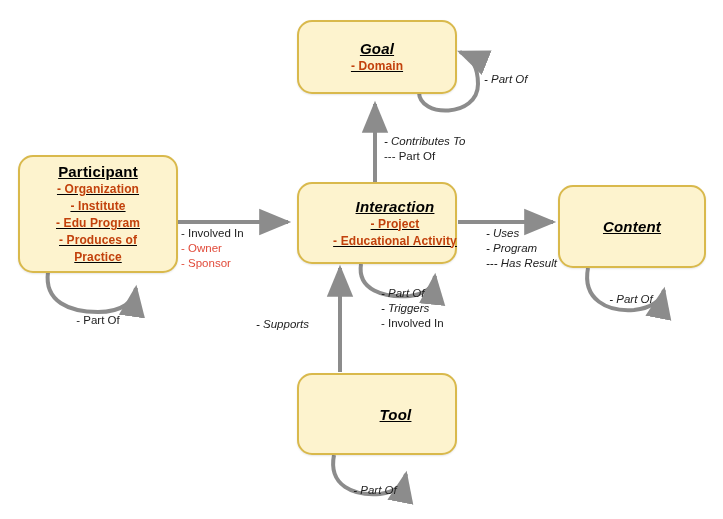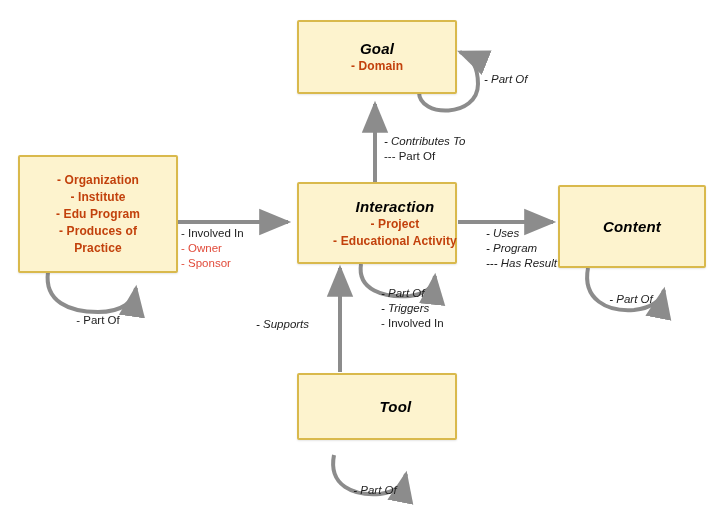--- a/index.html
+++ b/index.html
@@ -18,27 +18,28 @@
     position: absolute;
     left: 0; top: 0;
     width: 723px;
     height: 519px;
   }
   .node {
     position: absolute;
     box-sizing: border-box;
     background: #fdf3ce;
     border: 2px solid #d9b94c;
-    border-radius: 2px;
+    border-radius: 15px;
     display: flex;
     flex-direction: column;
     align-items: center;
     justify-content: center;
     text-align: center;
     box-shadow: 0 1px 2px rgba(0,0,0,0.10);
+    text-decoration: underline;
   }
   .node-title {
     color: #000000;
     font-weight: bold;
     font-size: 15px;
     line-height: 19px;
     letter-spacing: 0.2px;
   }
   .node-title.italic { font-style: italic; }
   .node-sub {
@@ -107,38 +108,39 @@
     <path d="M334,455 C328,486 354,496 380,494 C396,492 404,484 406,474" fill="none" stroke="#8c8c8c" stroke-width="4" marker-end="url(#arrowhead)"></path>
   </g>
 </svg>
 
 <div class="node" style="left:297px; top:20px; width:160px; height:74px;">
   <div class="node-title italic">Goal</div>
   <div class="node-sub">- Domain</div>
 </div>
 
 <div class="node" style="left:18px; top:155px; width:160px; height:118px;">
+  <div class="node-title">Participant</div>
   <div class="node-sub">- Organization</div>
   <div class="node-sub">- Institute</div>
   <div class="node-sub">- Edu Program</div>
   <div class="node-sub">- Produces of</div>
   <div class="node-sub">Practice</div>
 </div>
 
 <div class="node" style="left:297px; top:182px; width:160px; height:82px;padding-left:36px;">
   <div class="node-title italic">Interaction</div>
   <div class="node-sub">- Project</div>
   <div class="node-sub">- Educational Activity</div>
 </div>
 
 <div class="node" style="left:558px; top:185px; width:148px; height:83px;">
   <div class="node-title italic">Content</div>
 </div>
 
-<div class="node" style="left:297px; top:373px; width:160px; height:67px;padding-left:37px;">
+<div class="node" style="left:297px; top:373px; width:160px; height:82px;padding-left:37px;">
   <div class="node-title italic">Tool</div>
 </div>
 
 <div class="edge-label" style="left:181px; top:226px;">
   <span class="ln">- Involved In</span>
   <span class="ln red">- Owner</span>
   <span class="ln red">- Sponsor</span>
 </div>
 
 <div class="edge-label" style="left:384px; top:134px;">

